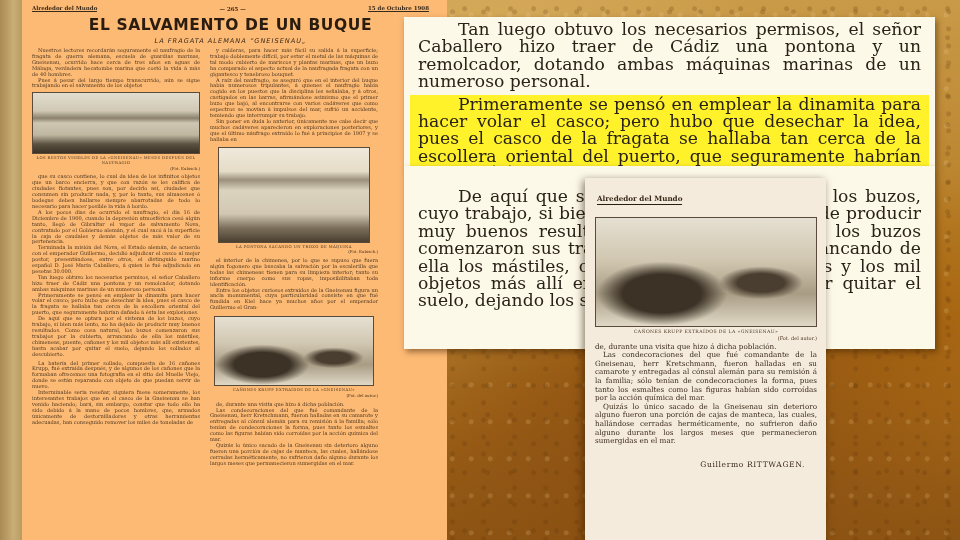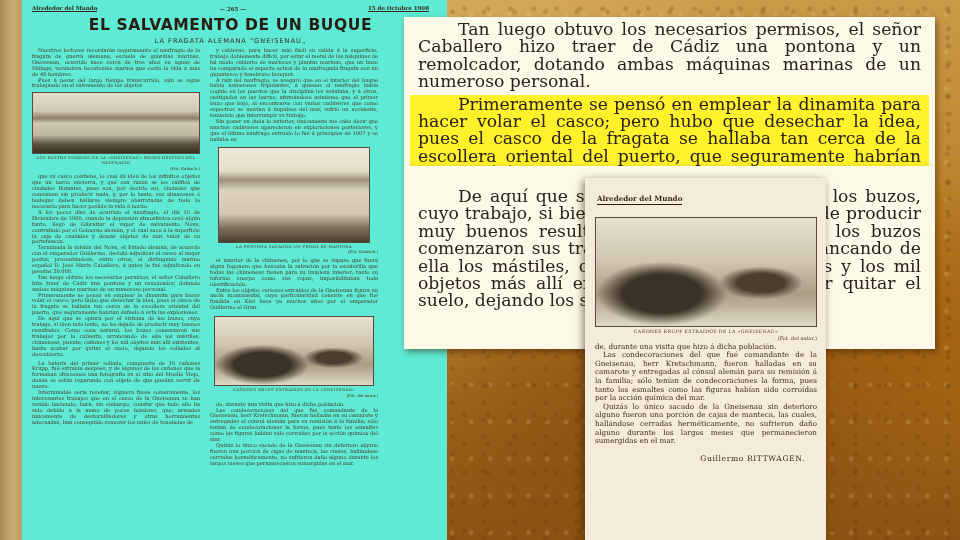--- a/index.html
+++ b/index.html
@@ -24,21 +24,21 @@
     opacity: 0.8;
   }
   .left-strip {
     position: absolute; left: 0; top: 0; width: 22px; height: 540px;
     background: linear-gradient(90deg, #a98a52, #c8ad75 60%, #b99c62);
   }
 
   
   .page {
     position: absolute; left: 22px; top: 0; width: 425px; height: 540px;
-    background: #5eead4;
+    background: #fdba74;
     color: #3a2a1a;
     overflow: hidden;
     padding: 4px 18px 0 10px;
   }
   .page-header {
     display: flex; justify-content: space-between; align-items: center;
     font-size: 5.5px; font-weight: bold; color: #3a2a1a;
     height: 9px;
   }
   .page-header .ul { border-bottom: 0.6px solid #3a2a1a; }
@@ -51,20 +51,21 @@
     margin-top: 3px;
     color: #2a1c10;
   }
   .page-subtitle {
     text-align: center;
     font-family: "DejaVu Sans", sans-serif;
     font-size: 6.6px;
     letter-spacing: 1px;
     margin-top: 3px;
     color: #3a2a1a;
+    font-style: italic;
   }
   .cols {
     display: flex; gap: 10px; margin-top: 3px;
   }
   .col { width: 168px; font-size: 5.1px; line-height: 5.9px; text-align: justify; color: #4a3520; }
   .col p { text-indent: 6px; }
   .photo {
     background: linear-gradient(180deg, #d7d1c0 0%, #b4ab98 40%, #6e6452 70%, #3a3226 100%);
     border: 0.6px solid #5a4a3a;
     margin: 3px 0 2px 0;
@@ -131,21 +132,21 @@
   }
   .clip-header {
     font-size: 7.2px; font-weight: bold; display: inline-block;
     border-bottom: 1.2px solid #2a1c10; padding-bottom: 1px; margin-left: 2px;
   }
   .clip .photo { height: 110px; margin-top: 12px; }
   .clip .caption { font-size: 4.6px; margin-top: 3px; }
   .clip .credit { font-size: 5px; margin-bottom: 2px; }
   .clip-text { font-size: 7.2px; line-height: 8.6px; text-align: justify; color: #3a2a1a; }
   .clip-text p { text-indent: 8px; }
-  .signature { text-align: right; font-size: 7.6px; letter-spacing: 0.6px; margin-top: 8px; padding-right: 12px; }
+  .signature { text-align: right; font-size: 7.6px; letter-spacing: 0.6px; margin-top: 14px; padding-right: 12px; }
 </style>
 </head>
 <body>
 
 <div class="texture"></div>
 <div class="left-strip"></div>
 
 <div class="page">
   <div class="page-header">
     <span class="ul">Alrededor del Mundo</span>

